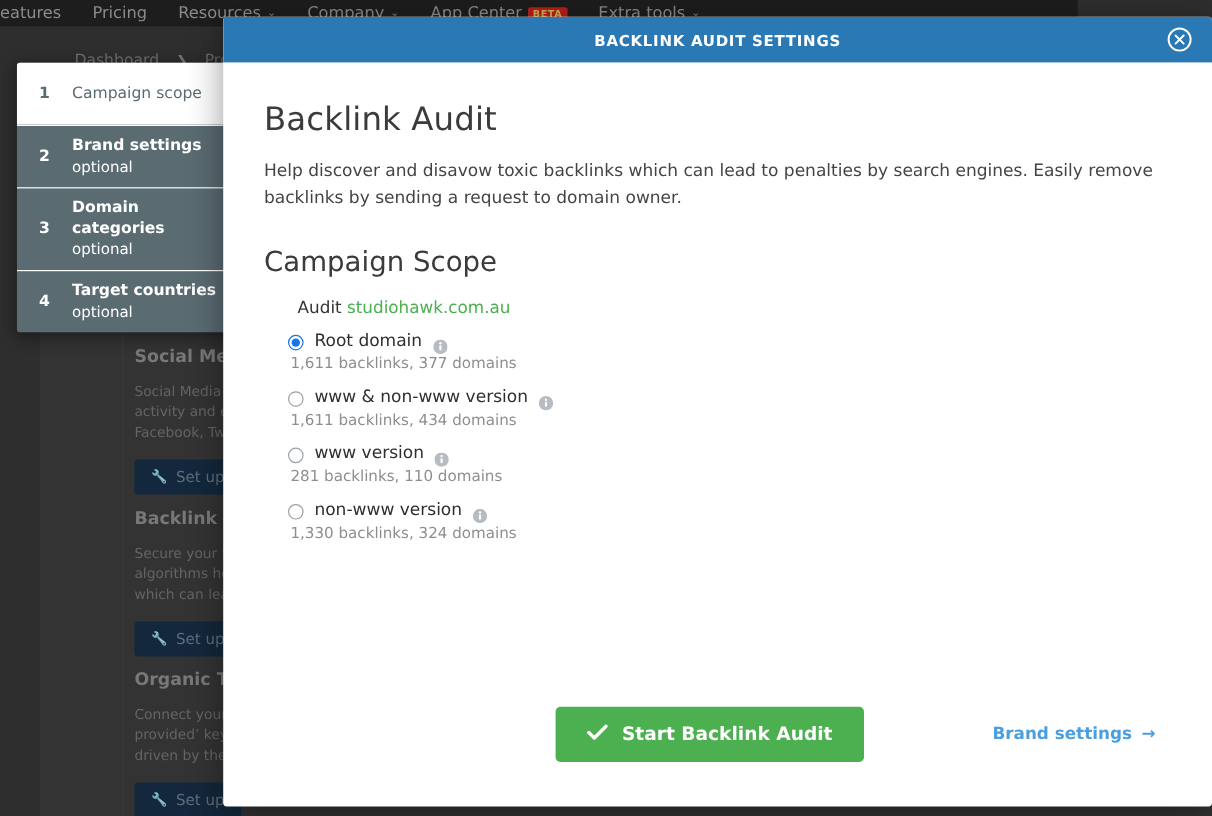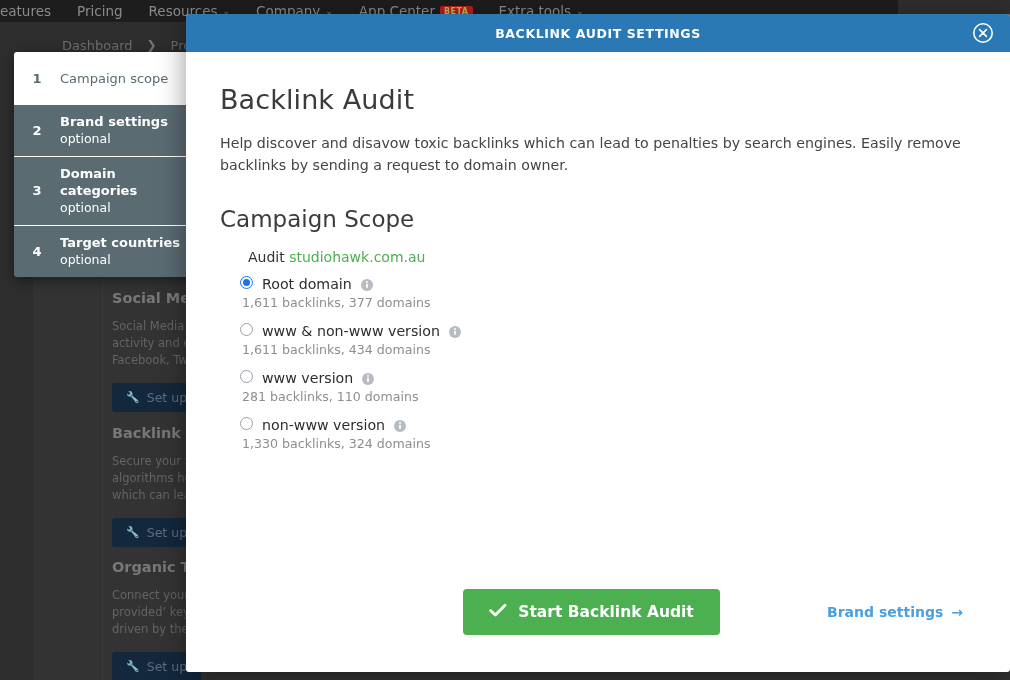--- a/index.html
+++ b/index.html
@@ -19,21 +19,21 @@
     padding-left: 0px; color: #8e8e8e; font-size: 13.5px; white-space: nowrap;
   }
   .topnav .nav-item { display: flex; align-items: center; gap: 5px; color: #8b8b8b; }
   .nav-caret { font-size: 9px; opacity: .85; }
   .beta-badge {
     background: #b91c1c; color: #c8b54a; font-size: 8px; font-weight: bold;
     padding: 1px 4px; border-radius: 2px; letter-spacing: .5px;
   }
   .breadcrumb {
     position: absolute; top: 38px; left: 62px; height: 20px;
-    display: flex; align-items: flex-start; gap: 14px;
+    display: flex; align-items: flex-end; gap: 14px;
     color: #6e6e6e; font-size: 13px; white-space: nowrap;
   }
   .crumb-sep { font-size: 12px; font-weight: bold; color: #777; }
 
   .content-panel {
     position: absolute; top: 62px; left: 33px; width: 977px; bottom: 0;
     background: #333333; border-radius: 3px 3px 0 0;
   }
   .panel-divider { position: absolute; top: 0; left: 69px; width: 1px; height: 100%; background: #3a3a3a; }
 
@@ -103,21 +103,21 @@
   .modal-body { flex: 1; padding: 32px 34px 0 34px; position: relative; }
 
   .h-audit { font-size: 27px; font-weight: normal; color: #3b3b3b; letter-spacing: .1px; }
   .lede { margin-top: 17px; font-size: 14.2px; line-height: 22px; color: #444; max-width: 760px; }
   .h-scope { margin-top: 30px; font-size: 23px; font-weight: normal; color: #3b3b3b; }
   .audit-line { margin-top: 17px; font-size: 14px; color: #333; margin-left: 28px; }
   .audit-domain { color: #4caf50; }
 
   .opt-list { margin-top: 11px; }
   .opt { margin-bottom: 13px; }
-  .opt-row { display: flex; align-items: flex-start; gap: 9px; padding-left: 20px; }
+  .opt-row { display: flex; align-items: flex-end; gap: 9px; padding-left: 20px; }
   .radio {
     width: 13px; height: 13px; border-radius: 50%;
     border: 1px solid #9aa0a6; background: #fff; flex: 0 0 13px; position: relative;
   }
   .radio.checked { border-color: #1a73e8; border-width: 1px; }
   .radio.checked::after {
     content: ""; position: absolute; inset: 2px; border-radius: 50%; background: #1a73e8;
   }
   .opt-label { font-size: 14.2px; color: #2d2d2d; }
   .info-icon { width: 12px; height: 12px; display: inline-block; vertical-align: -1px; }

